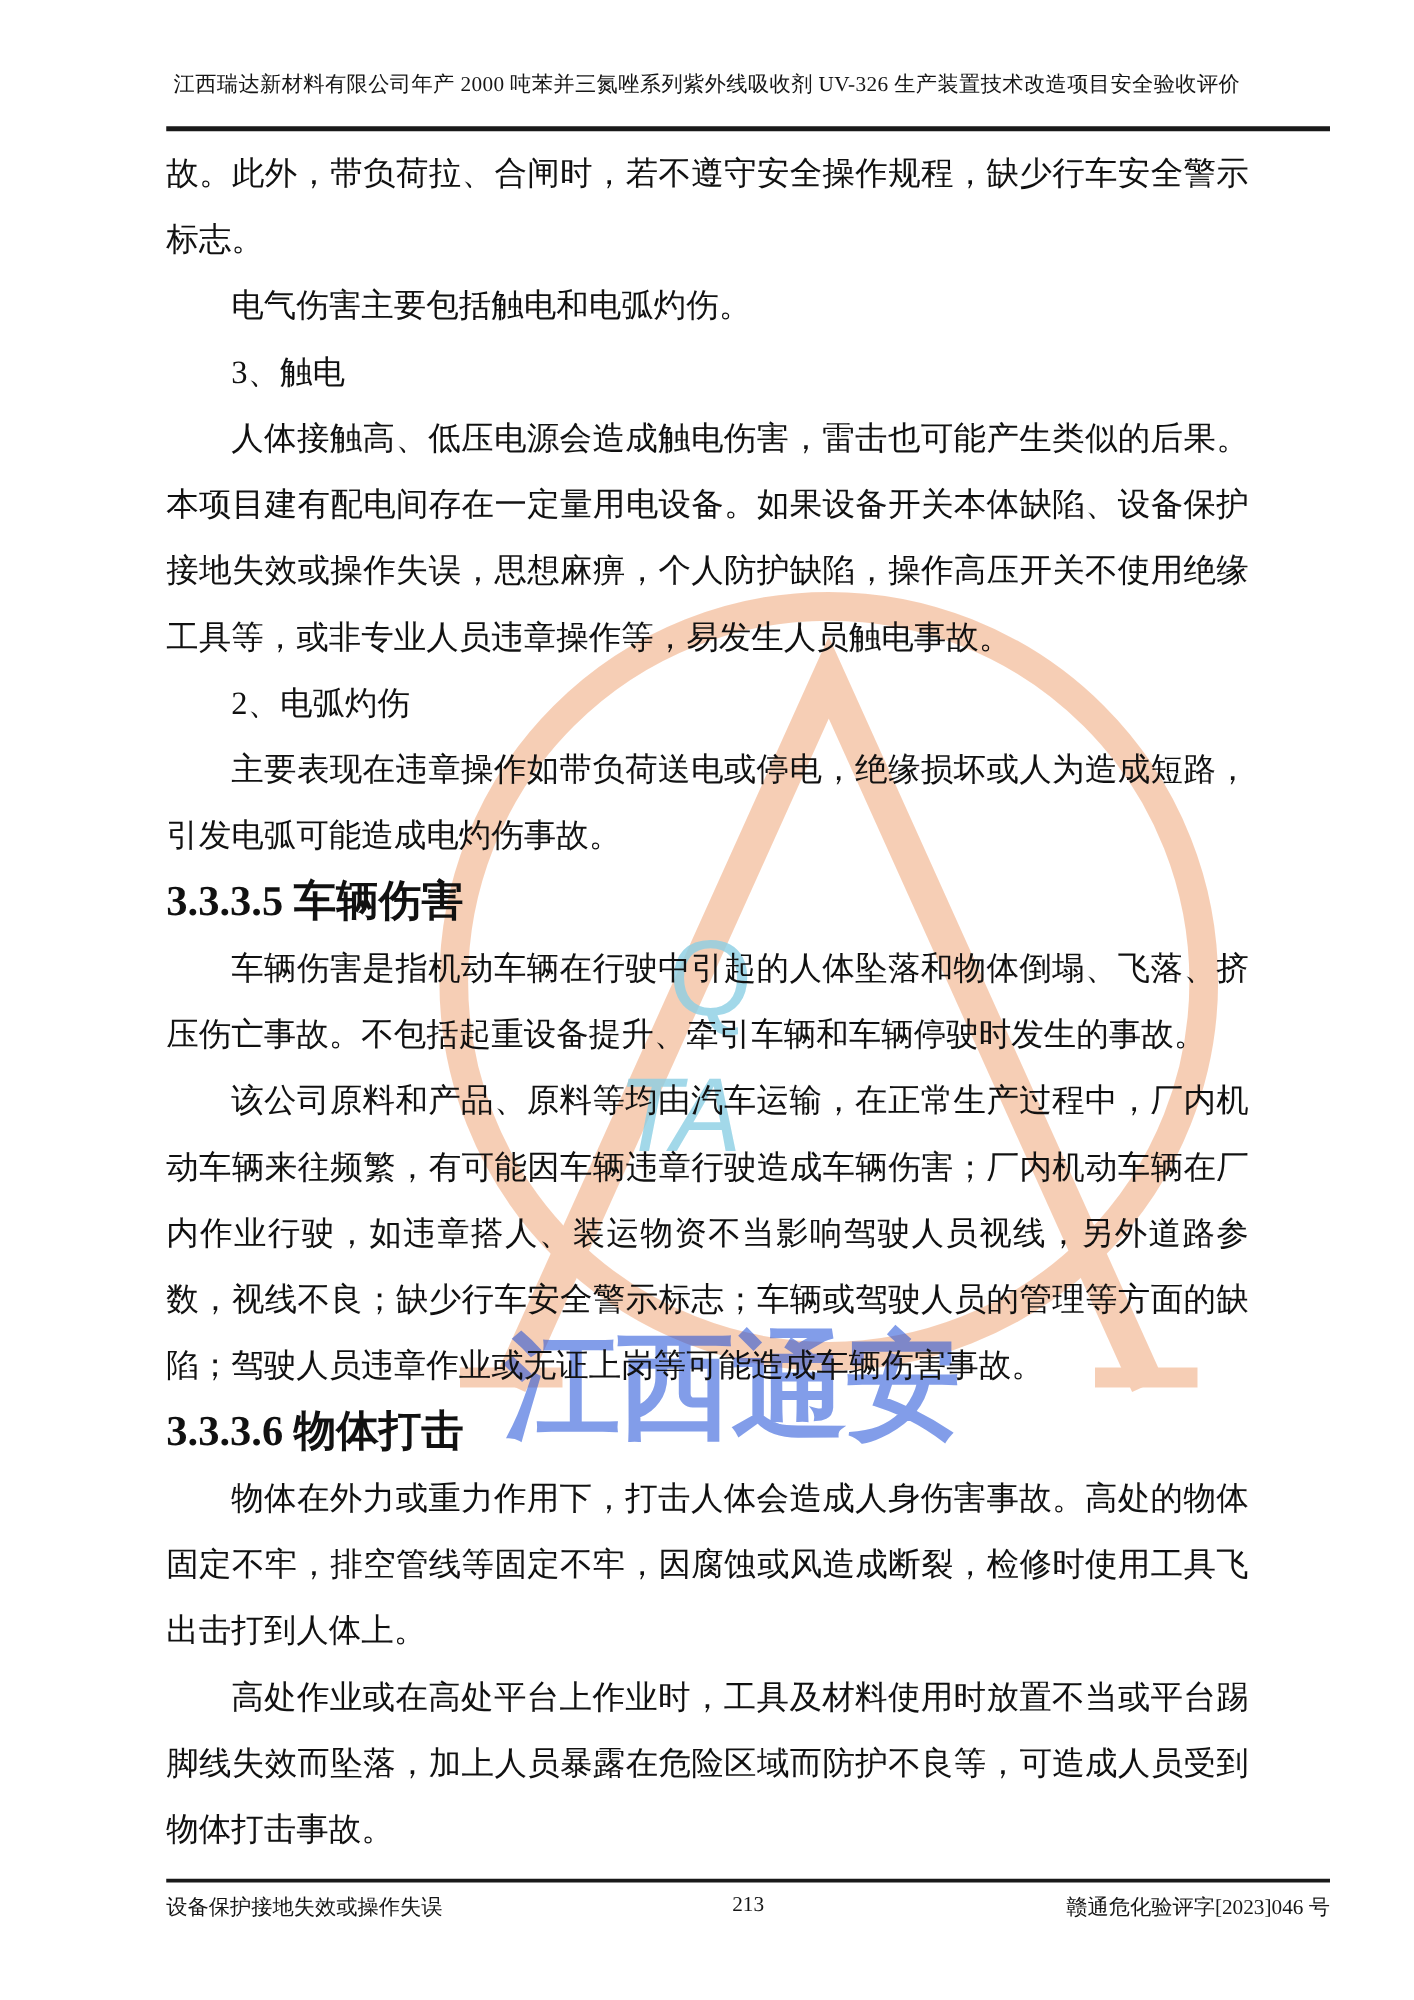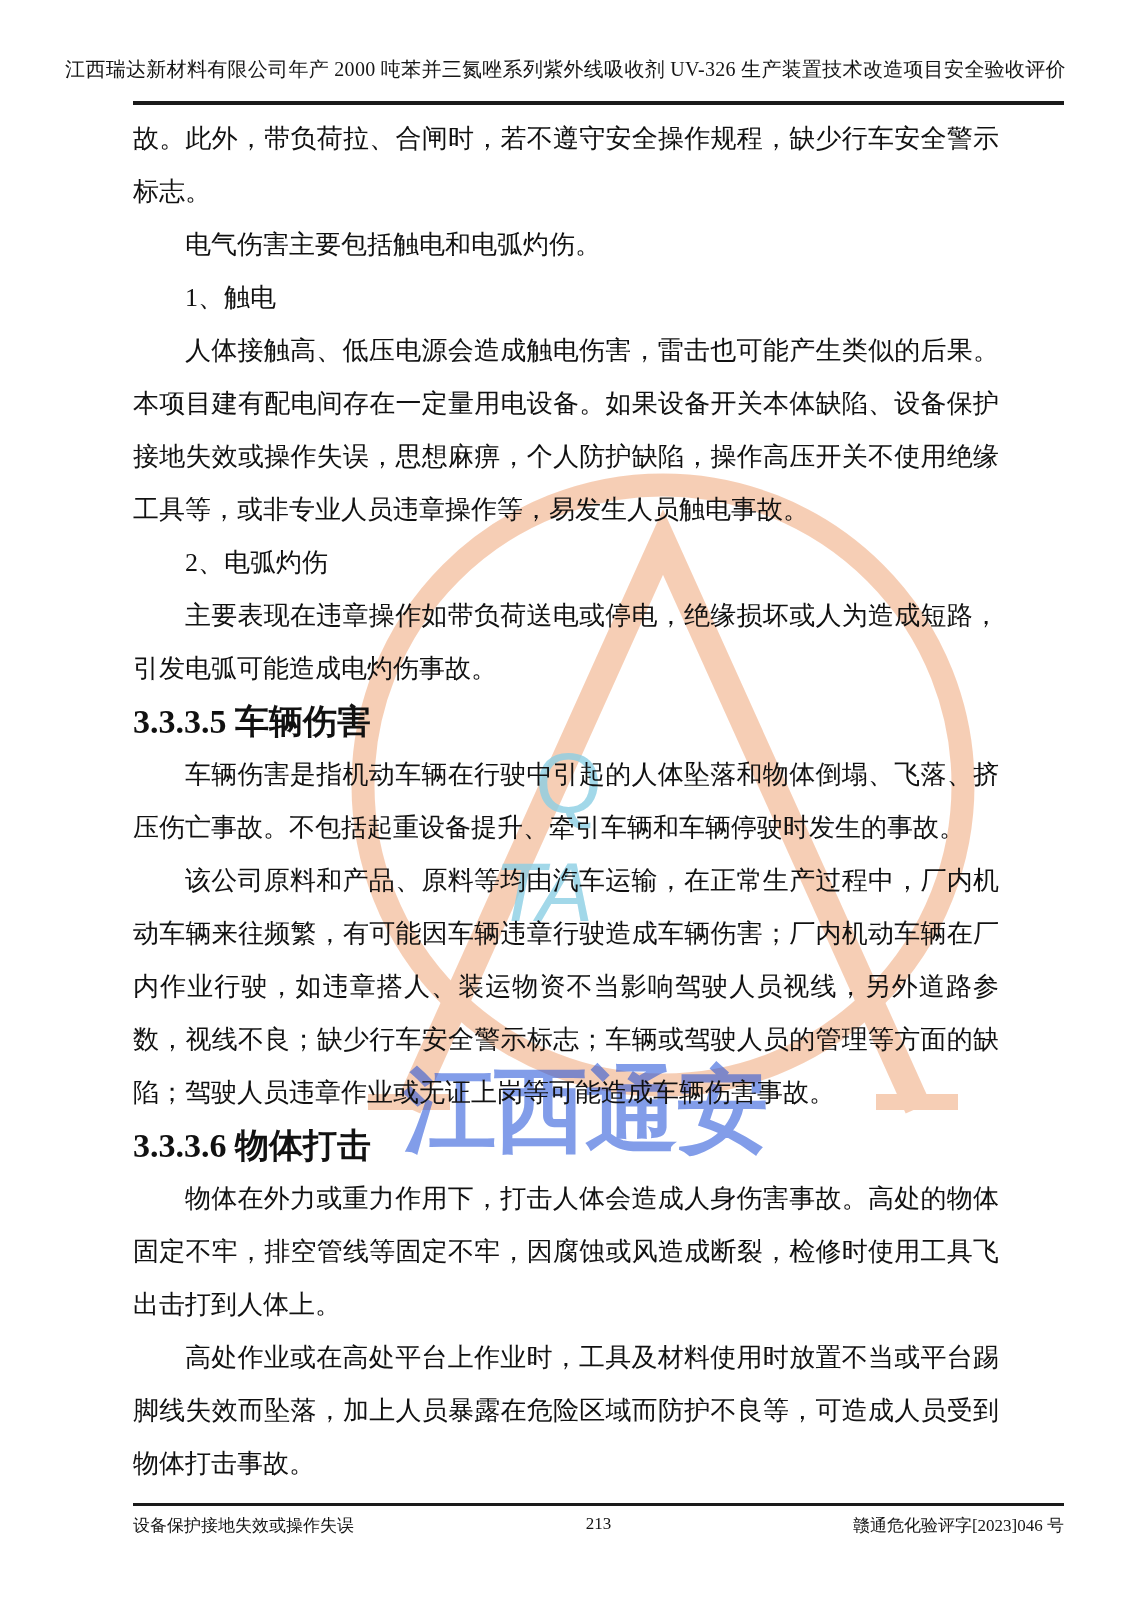--- a/index.html
+++ b/index.html
@@ -9,21 +9,21 @@
     font-family:"Liberation Serif","DejaVu Serif",serif;
     color:#111;
     position:relative;
     overflow:hidden;
   }
   .page{position:absolute;inset:0;}
 
   
   .doc-header{
     position:absolute;top:56px;left:0;width:1131px;
-    text-align:center;font-size:20px;letter-spacing:.3px;
+    text-align:center;font-size:17px;letter-spacing:.3px;
     white-space:nowrap;color:#151515;
   }
   .header-rule{
     position:absolute;top:101px;left:133px;width:931px;height:4px;
     background:#1a1a1a;
   }
 
   
   .watermark{position:absolute;inset:0;z-index:0;pointer-events:none;}
   .wm-svg{position:absolute;left:0;top:0;}
@@ -93,21 +93,21 @@
     <div class="wm-ta">TA</div>
     <div class="wm-red">江西通安</div>
   </div>
 
   <div class="doc-header">江西瑞达新材料有限公司年产 2000 吨苯并三氮唑系列紫外线吸收剂 UV-326 生产装置技术改造项目安全验收评价</div>
   <div class="header-rule"></div>
 
   <div class="doc-body">
     <p class="para no-indent">故。此外，带负荷拉、合闸时，若不遵守安全操作规程，缺少行车安全警示标志。</p>
     <p class="para">电气伤害主要包括触电和电弧灼伤。</p>
-    <p class="para">1、触电</p>
+    <p class="para">3、触电</p>
     <p class="para">人体接触高、低压电源会造成触电伤害，雷击也可能产生类似的后果。本项目建有配电间存在一定量用电设备。如果设备开关本体缺陷、设备保护接地失效或操作失误，思想麻痹，个人防护缺陷，操作高压开关不使用绝缘工具等，或非专业人员违章操作等，易发生人员触电事故。</p>
     <p class="para">2、电弧灼伤</p>
     <p class="para">主要表现在违章操作如带负荷送电或停电，绝缘损坏或人为造成短路，引发电弧可能造成电灼伤事故。</p>
     <p class="sec-heading">3.3.3.5 车辆伤害</p>
     <p class="para">车辆伤害是指机动车辆在行驶中引起的人体坠落和物体倒塌、飞落、挤压伤亡事故。不包括起重设备提升、牵引车辆和车辆停驶时发生的事故。</p>
     <p class="para">该公司原料和产品、原料等均由汽车运输，在正常生产过程中，厂内机动车辆来往频繁，有可能因车辆违章行驶造成车辆伤害；厂内机动车辆在厂内作业行驶，如违章搭人、装运物资不当影响驾驶人员视线，另外道路参数，视线不良；缺少行车安全警示标志；车辆或驾驶人员的管理等方面的缺陷；驾驶人员违章作业或无证上岗等可能造成车辆伤害事故。</p>
     <p class="sec-heading">3.3.3.6 物体打击</p>
     <p class="para">物体在外力或重力作用下，打击人体会造成人身伤害事故。高处的物体固定不牢，排空管线等固定不牢，因腐蚀或风造成断裂，检修时使用工具飞出击打到人体上。</p>
     <p class="para">高处作业或在高处平台上作业时，工具及材料使用时放置不当或平台踢脚线失效而坠落，加上人员暴露在危险区域而防护不良等，可造成人员受到物体打击事故。</p>
   </div>

